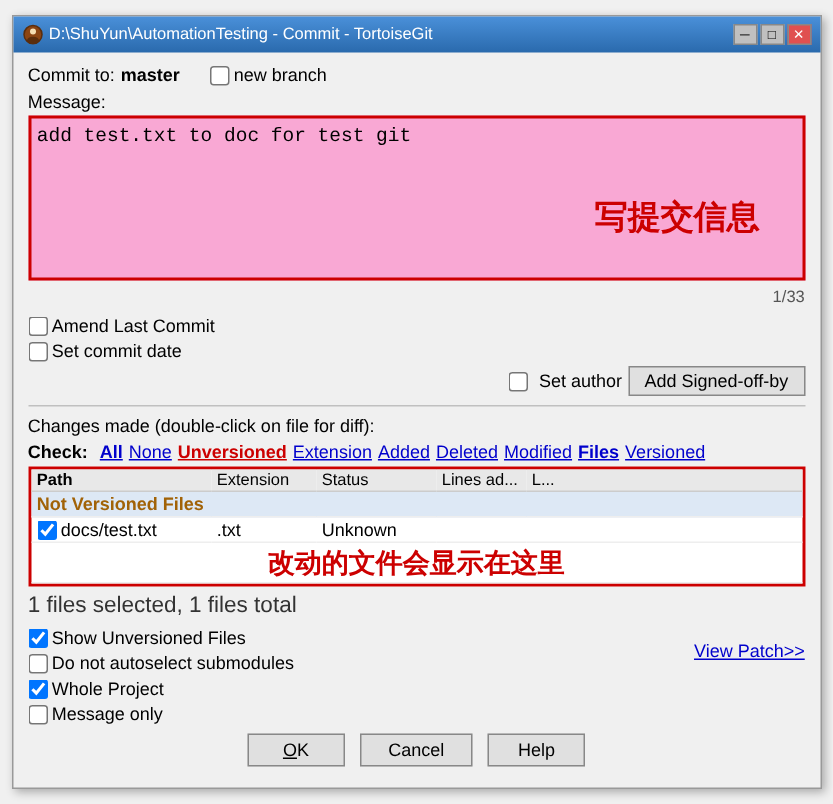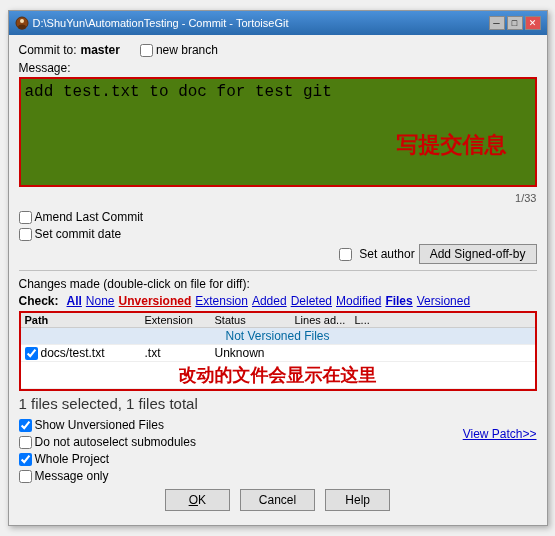--- a/index.html
+++ b/index.html
@@ -81,23 +81,23 @@
     .message-label {
       font-size: 12px;
       margin-bottom: 2px;
     }
     .message-area {
       width: 100%;
       height: 110px;
       border: 2px solid #cc0000;
       padding: 4px;
       font-family: "Courier New", monospace;
-      font-size: 16px;
+      font-size: 13px;
       resize: none;
-      background: #4d7c0f;
+      background: #f9a8d4;
       outline: none;
     }
     .watermark-area {
       position: relative;
       width: 100%;
       height: 0;
     }
     .watermark-text {
       position: absolute;
       top: -60px;
@@ -182,24 +182,23 @@
       padding: 1px 4px;
       font-weight: normal;
       font-size: 11px;
     }
     .file-table td {
       padding: 1px 4px;
       border-bottom: 1px solid #eee;
     }
     .group-row td {
       background: #dde8f5;
-      color: #0369a1;
-      font-weight: normal;
+      color: #a16207;
+      font-weight: bold;
       padding: 1px 4px;
-      text-align: center;
     }
     .file-row td {}
     .chinese-overlay {
       text-align: center;
       color: #cc0000;
       font-size: 18px;
       font-weight: bold;
       padding: 4px 0;
     }
     .bottom-options {

